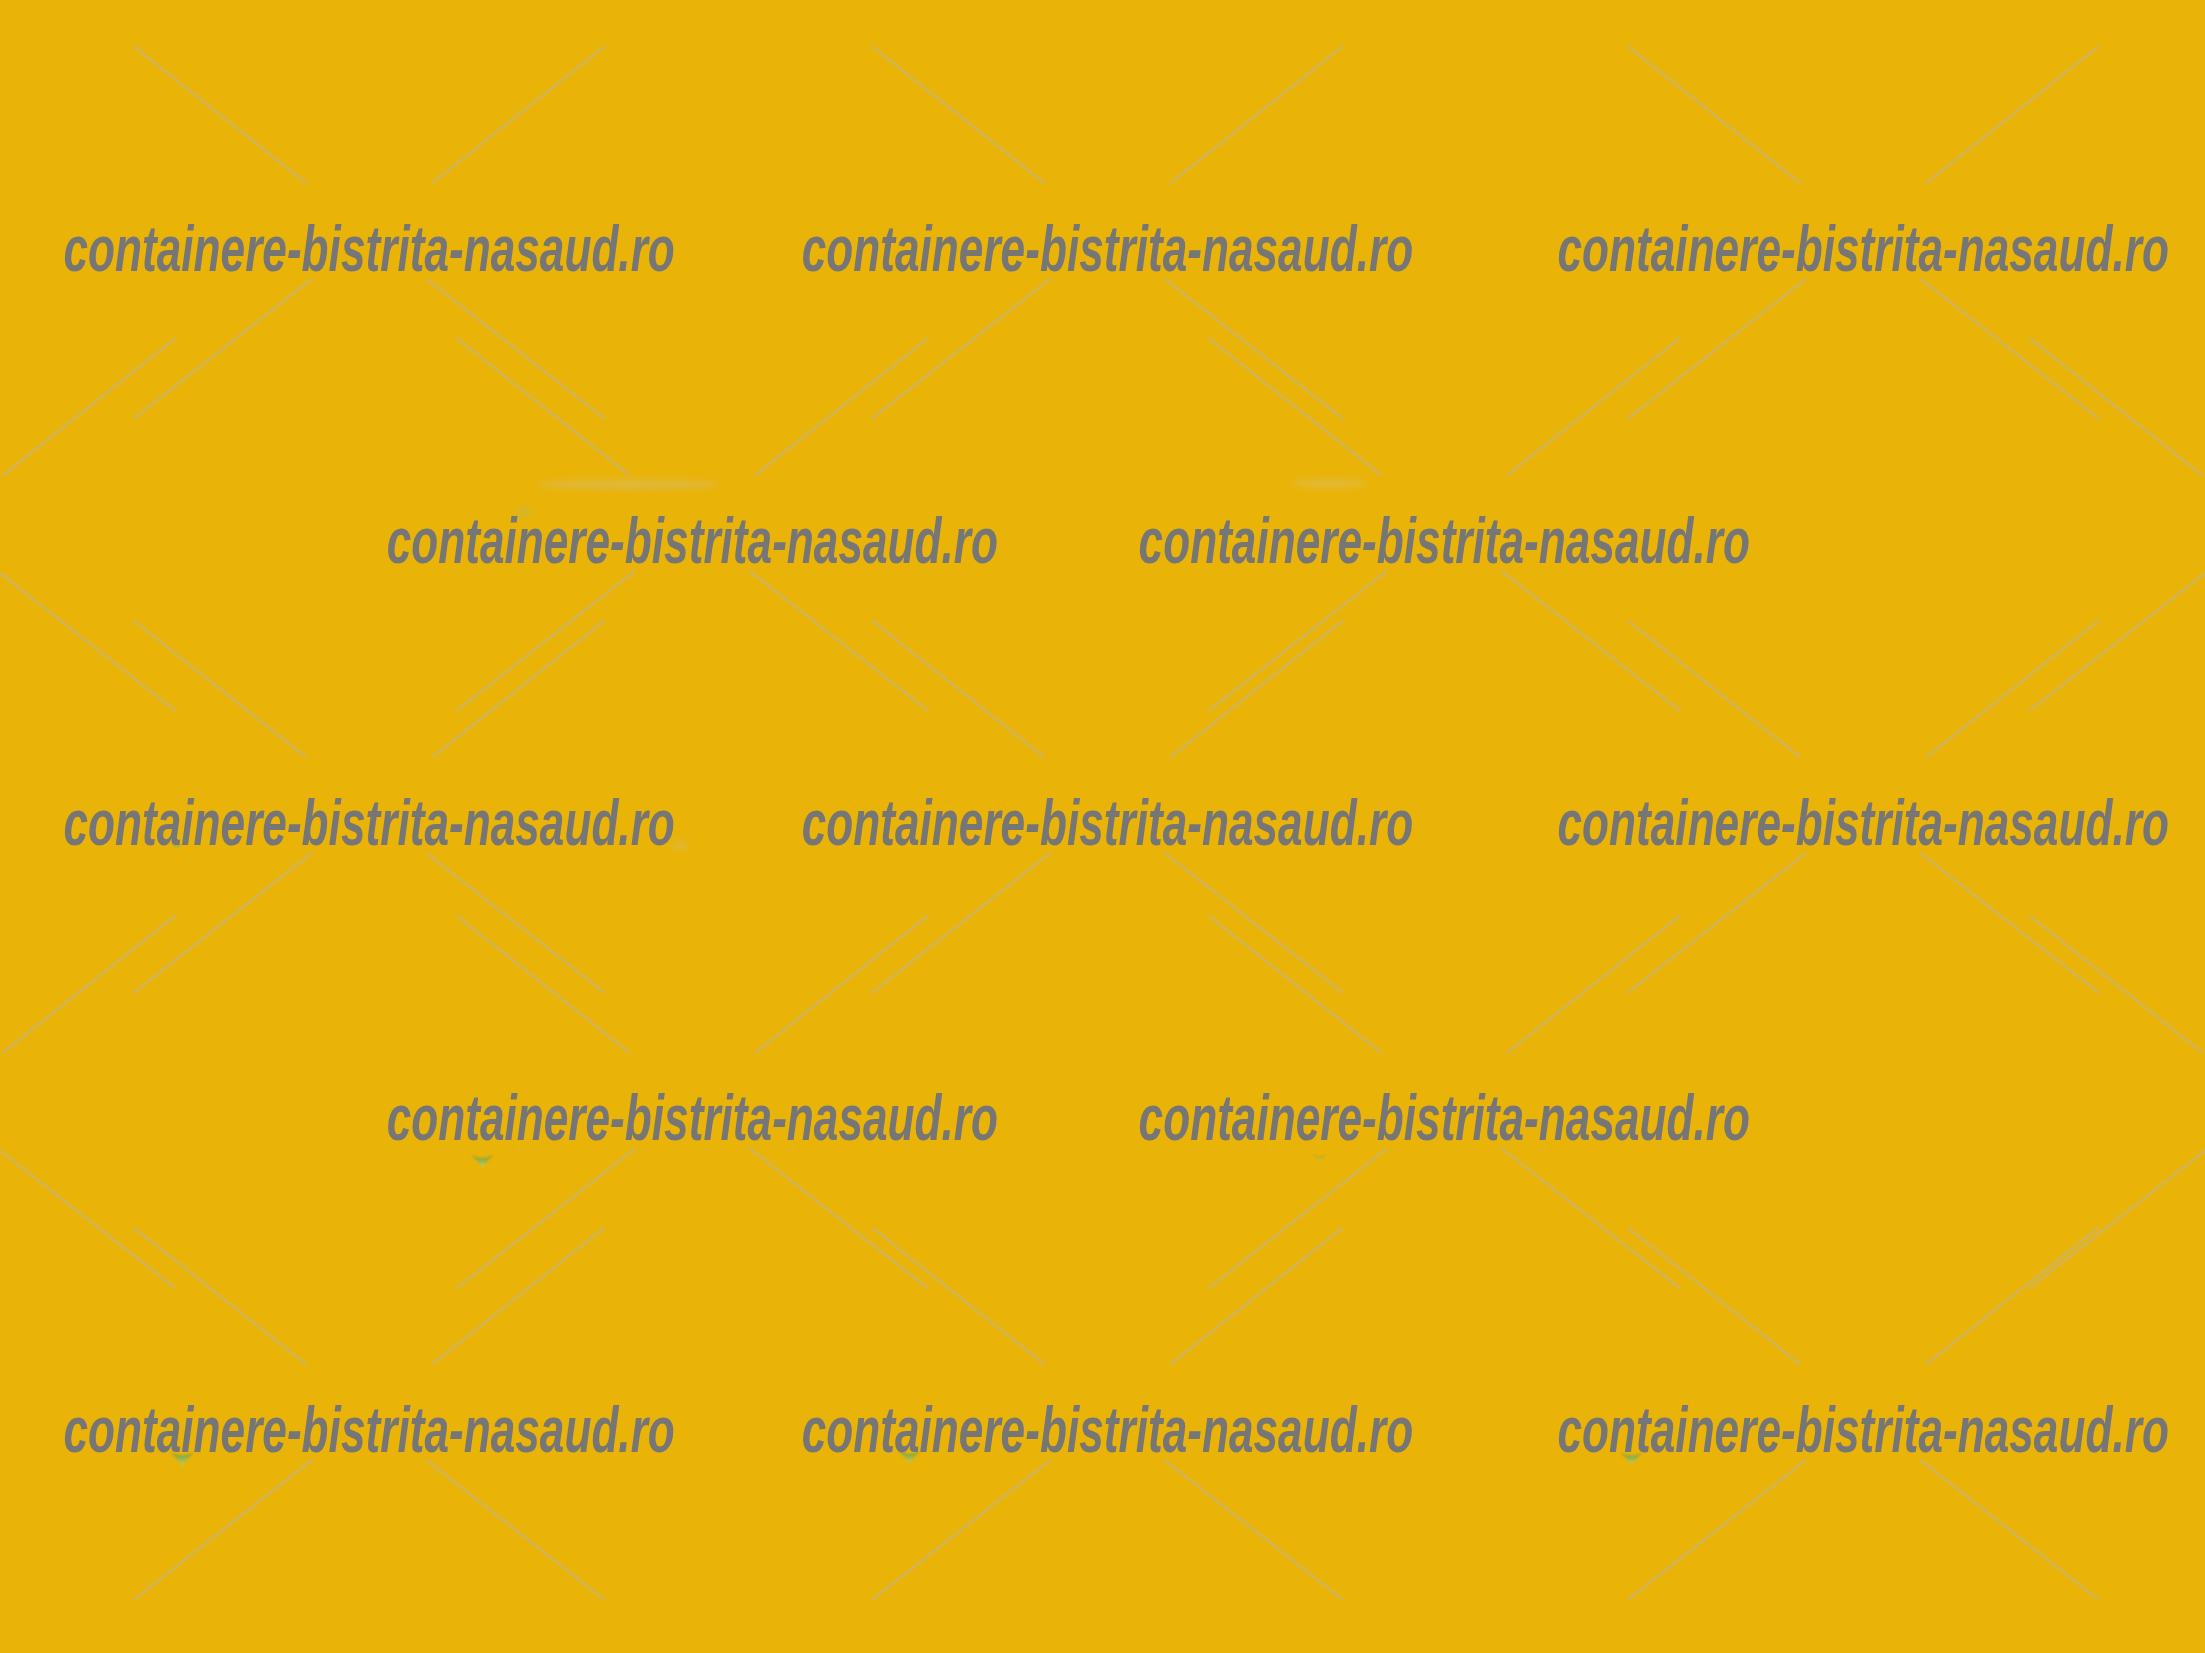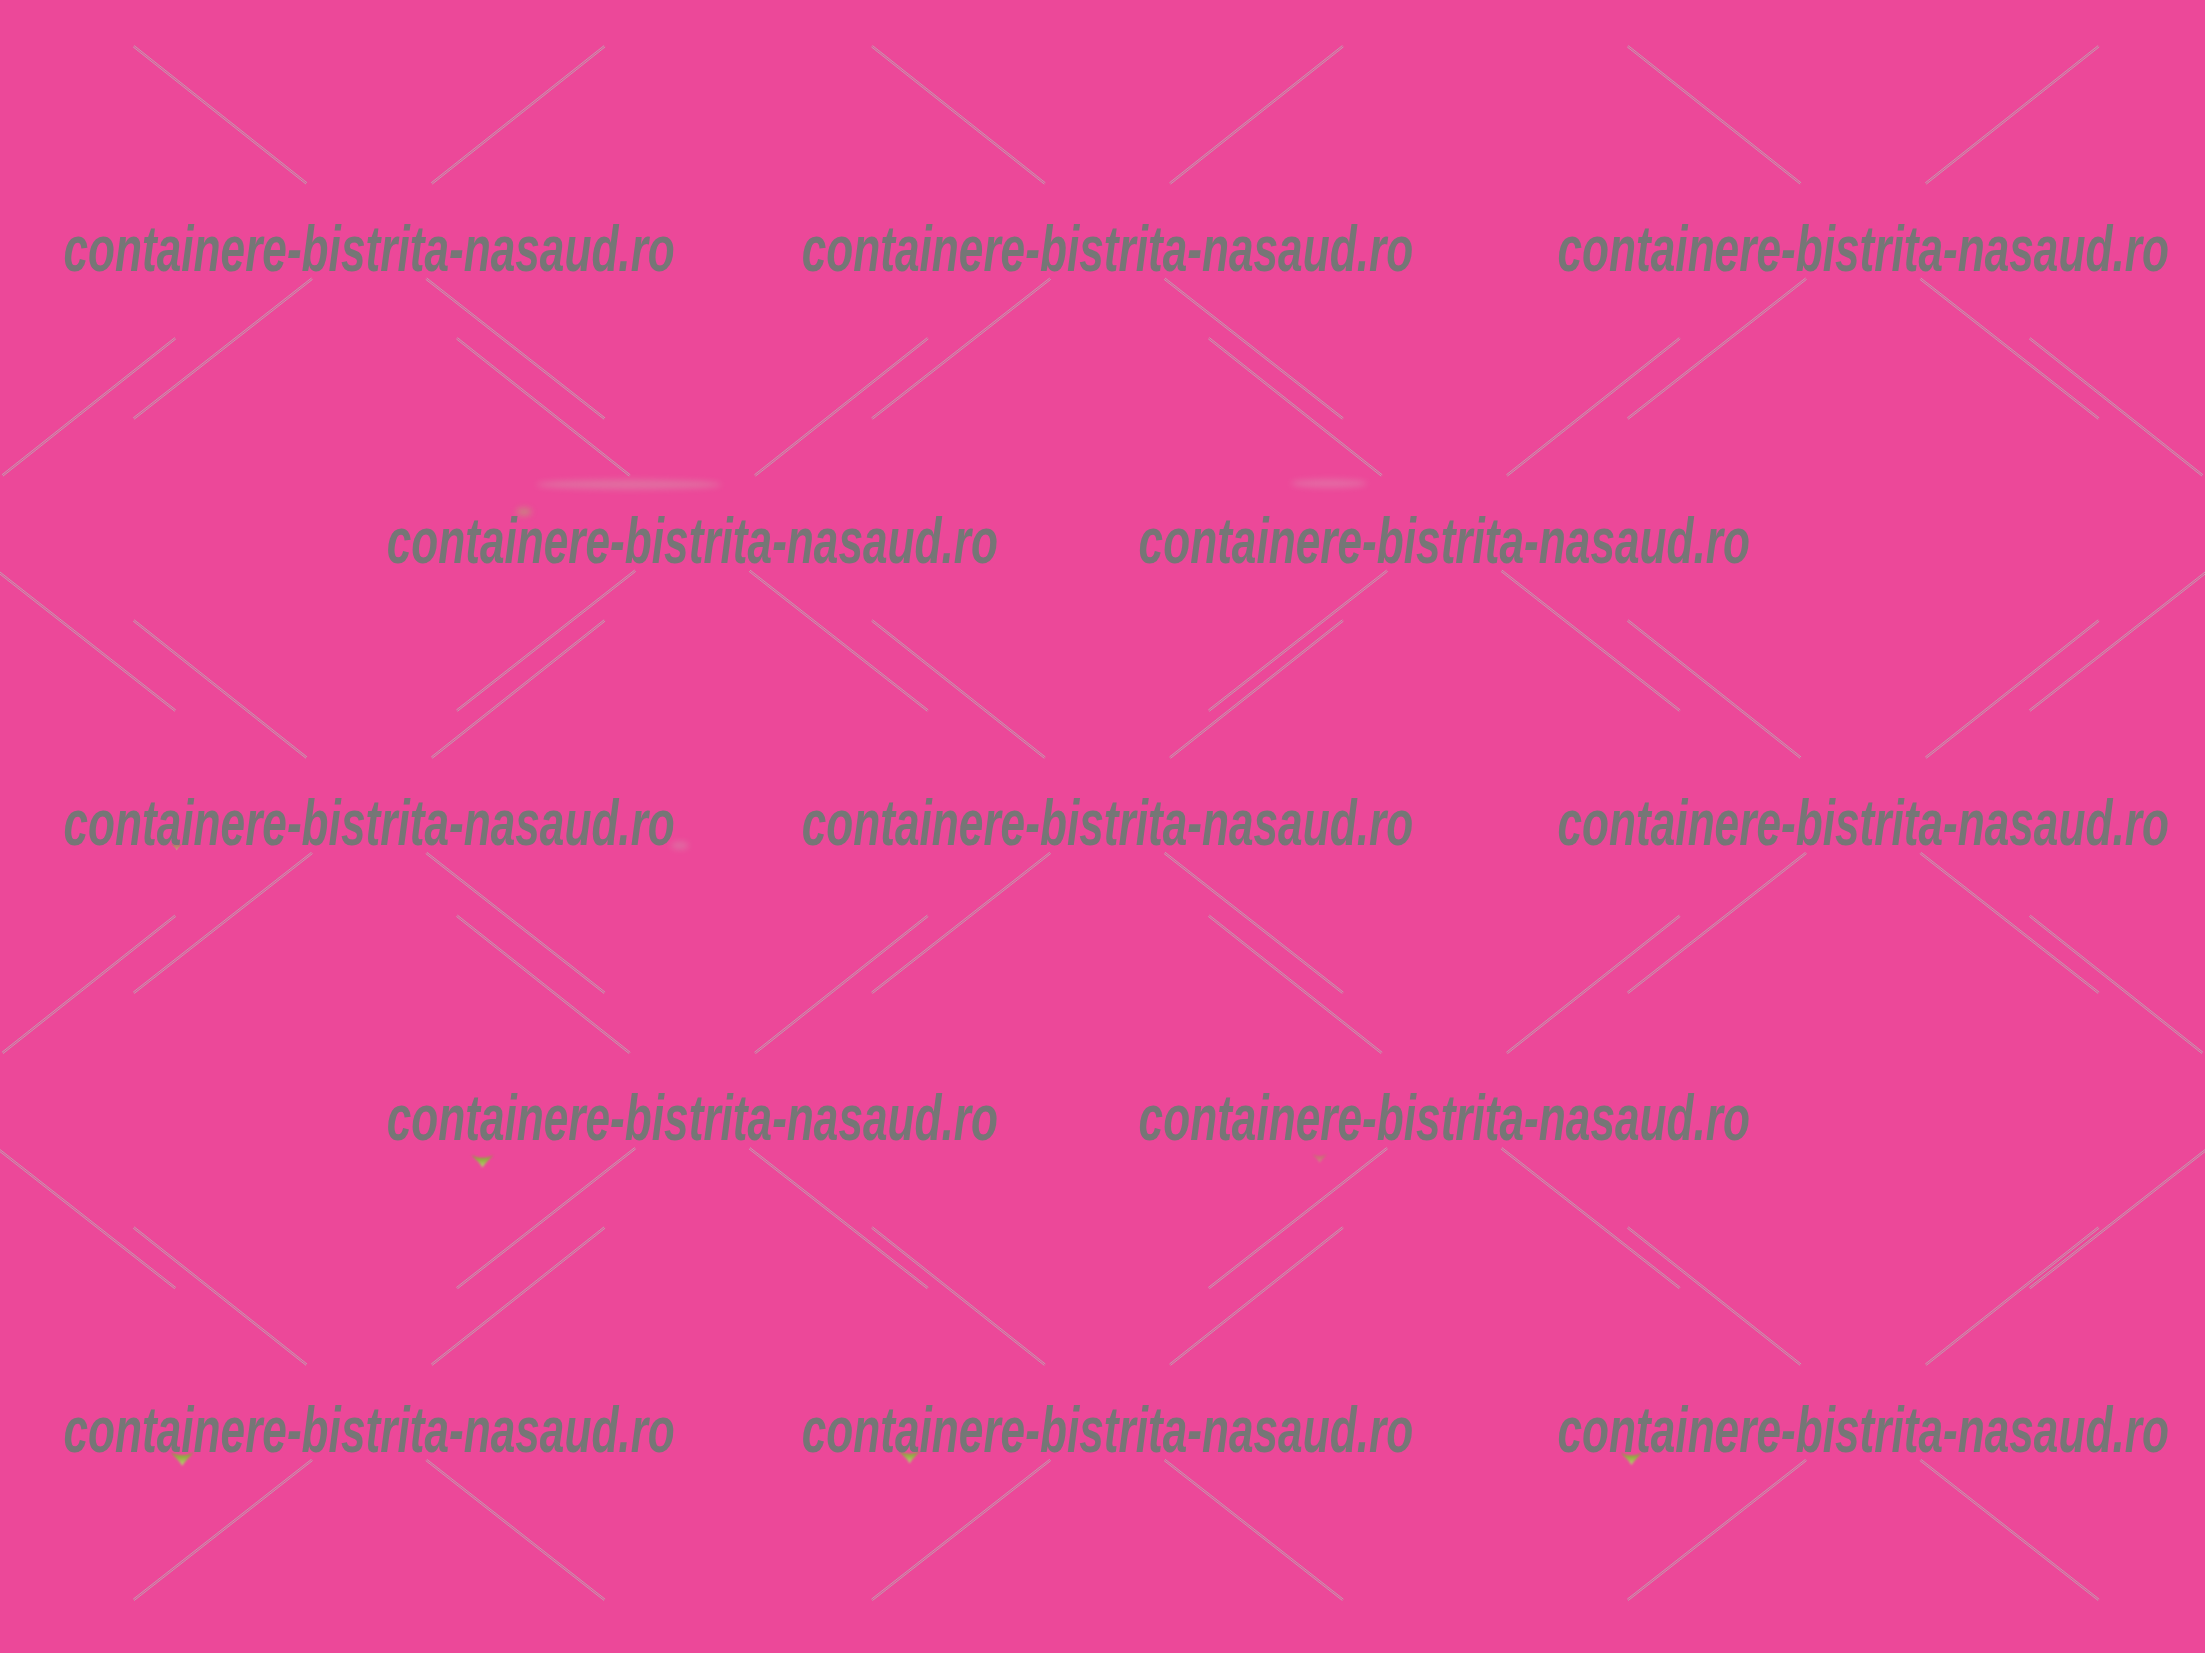--- a/index.html
+++ b/index.html
@@ -4,21 +4,21 @@
 <style>
   html, body {
     margin: 0;
     padding: 0;
     background: #ffffff;
   }
   .stage {
     position: relative;
     width: 100vw;
     aspect-ratio: 4 / 3;
-    background: #ec4899;
+    background: #eab308;
     overflow: hidden;
   }
   .stage svg {
     position: absolute;
     inset: 0;
     width: 100%;
     height: 100%;
     display: block;
   }
   svg text.wm-text {

